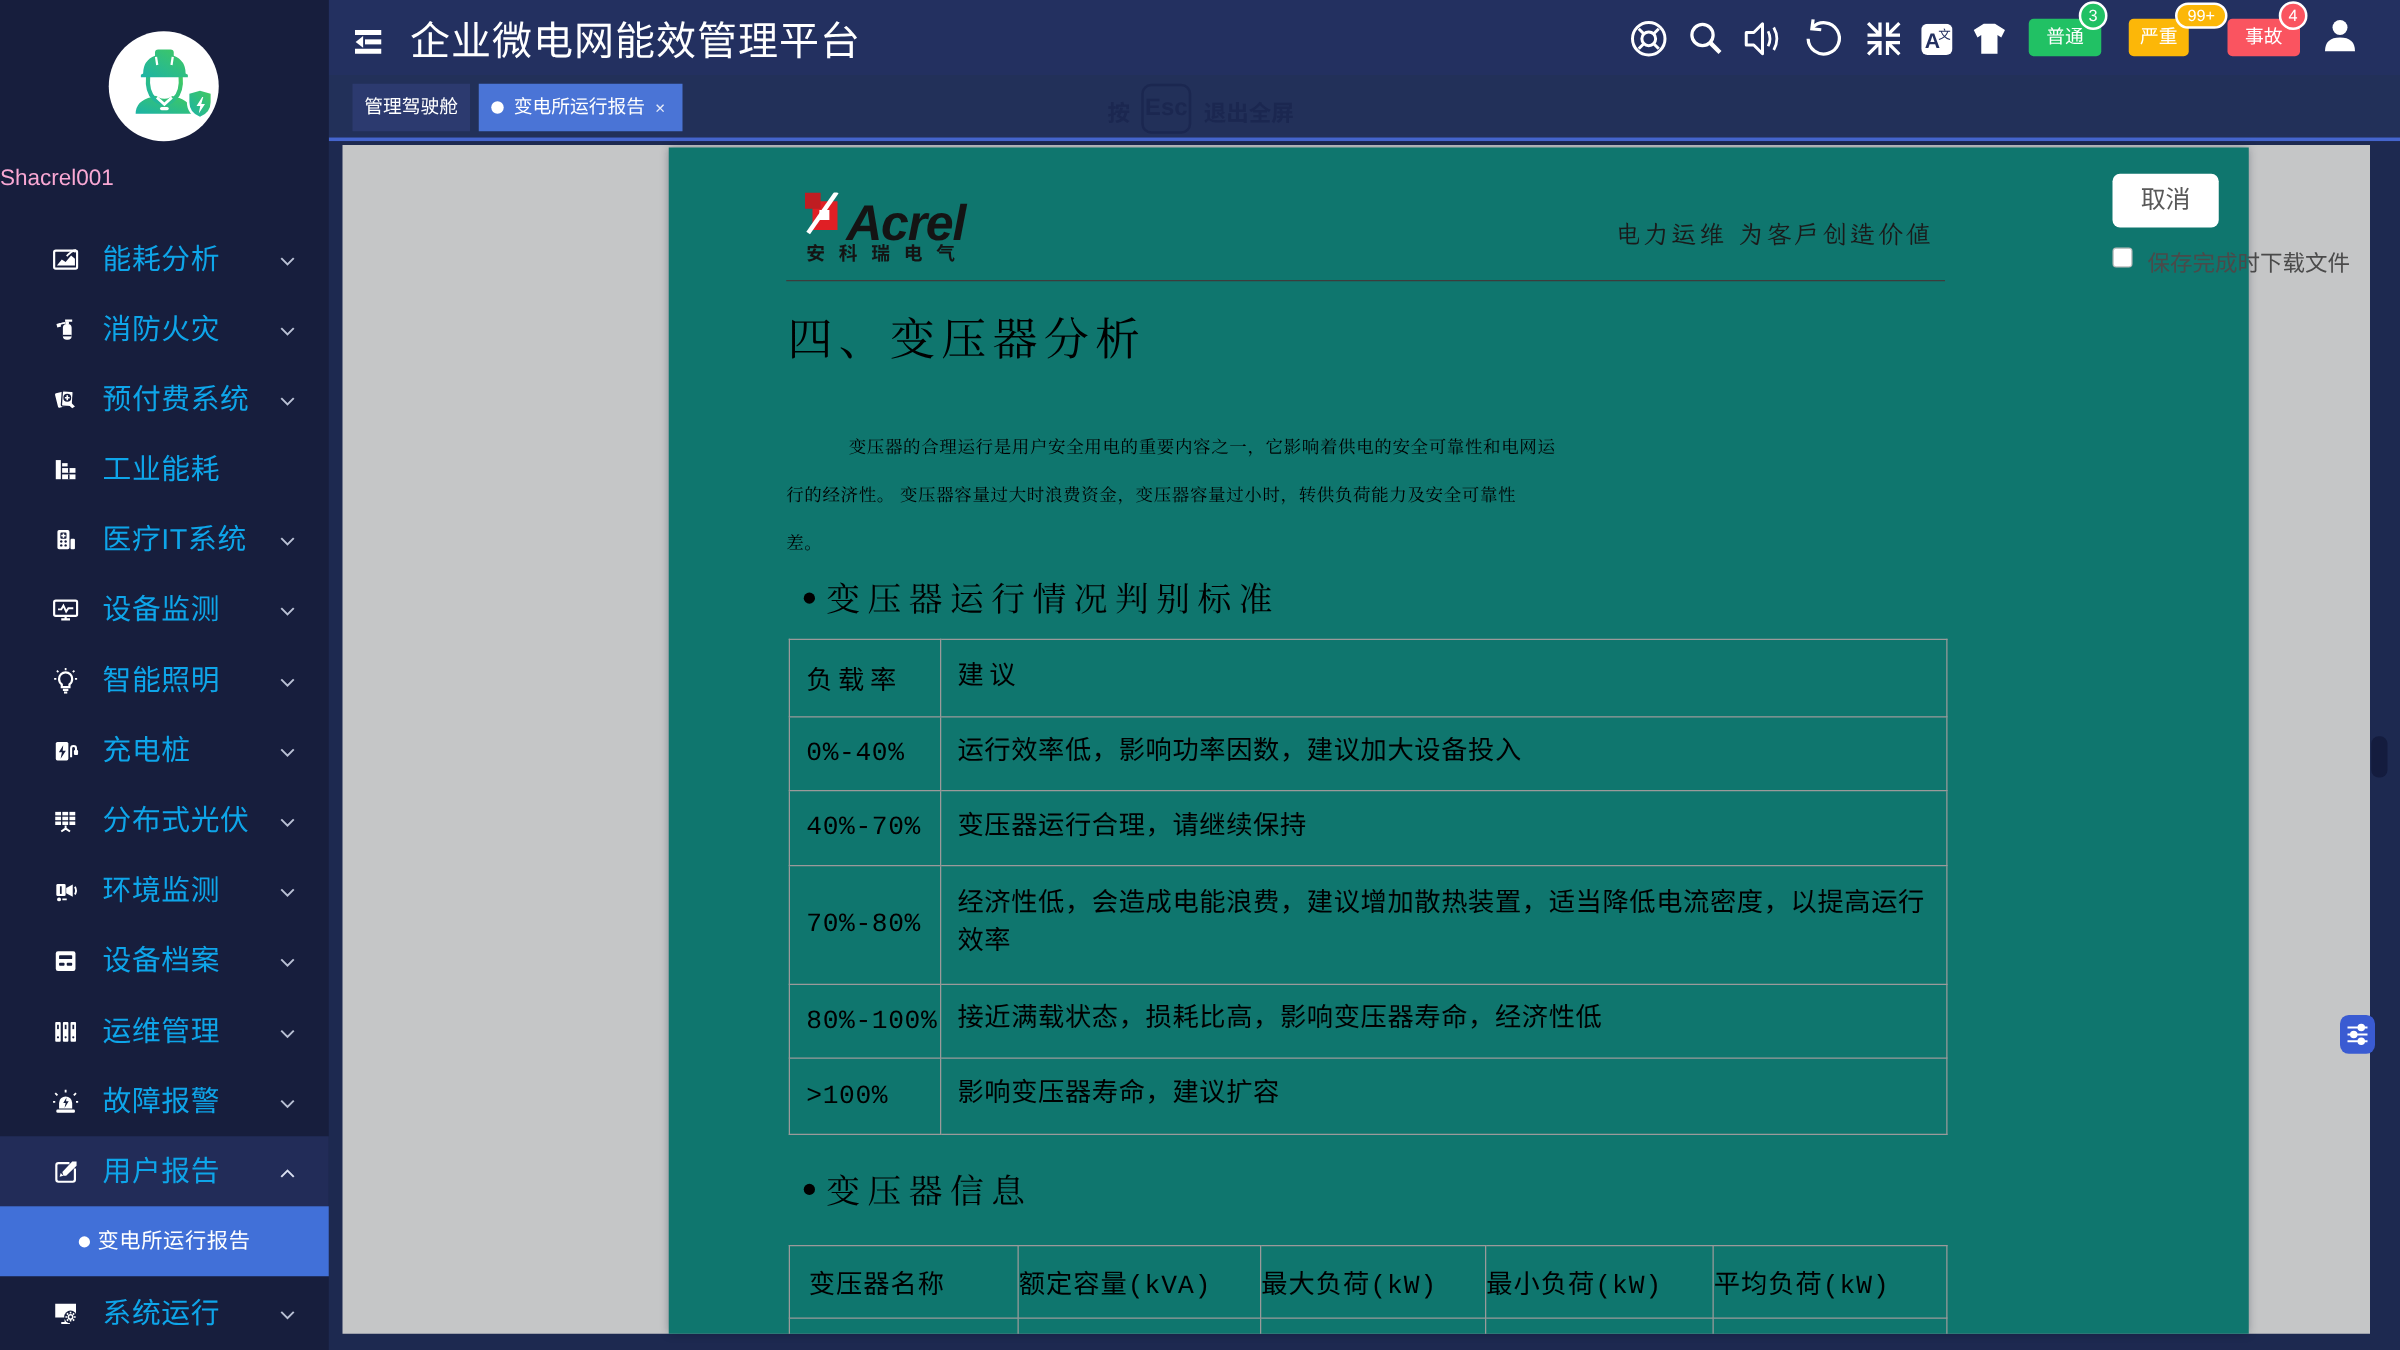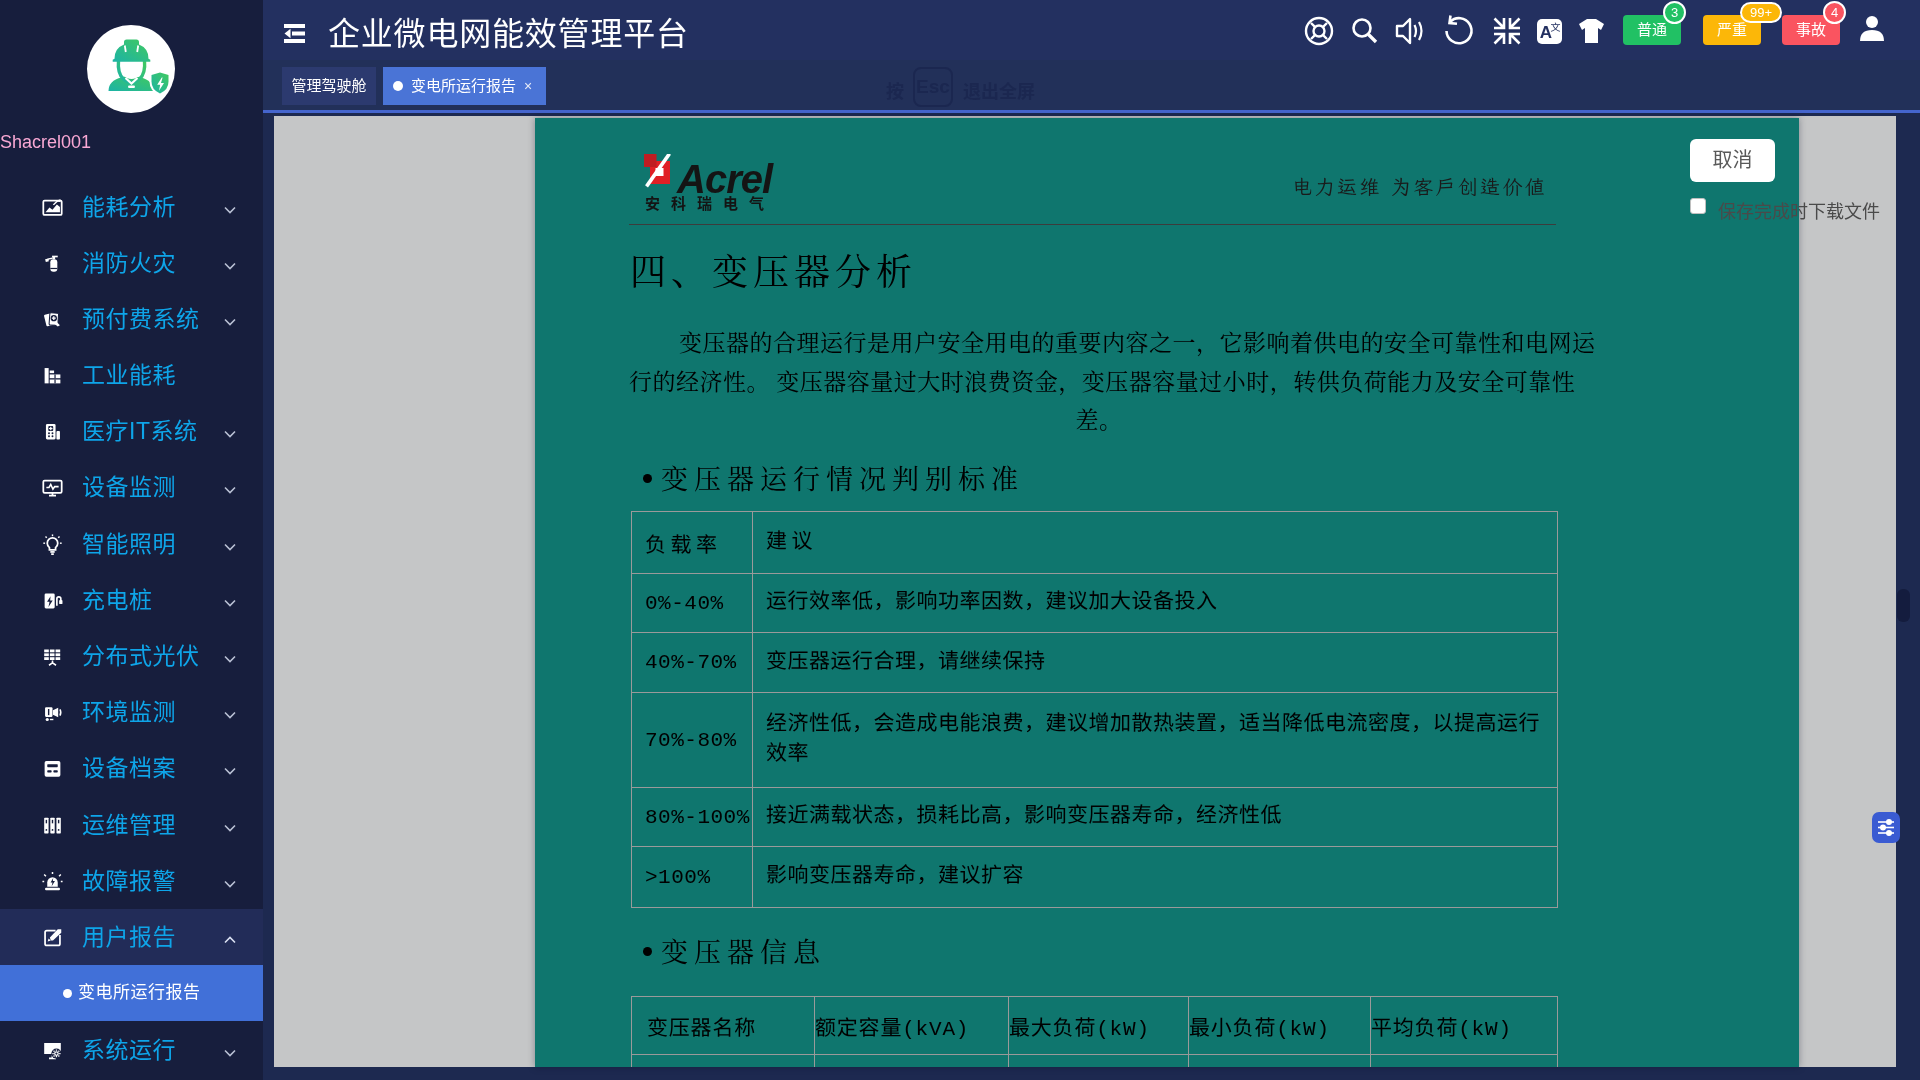--- a/index.html
+++ b/index.html
@@ -34,21 +34,21 @@
 #escband{position:absolute;left:600px;top:0px;width:460px;height:50px;color:#1b2750;}
 #blueline{position:absolute;left:263px;top:110px;width:1657px;height:3px;background:#4565cd;}
 
 #main{position:absolute;left:263px;top:113px;width:1657px;height:967px;background:#1d2950;}
 #gray{position:absolute;left:11px;top:3px;width:1622px;height:951px;background:#c5c6c7;}
 #page{position:absolute;left:272px;top:5px;width:1264px;height:949px;background:#0f766e;overflow:hidden;box-shadow:0 0 7px rgba(10,15,35,0.35);font-family:"Liberation Serif","Noto Serif CJK SC",serif;color:#000;}
 
 #slogan{position:absolute;left:0;top:55px;width:1012px;text-align:right;font-family:"LXGW WenKai TC","Noto Serif CJK SC",serif;font-size:20px;letter-spacing:2.3px;color:#1a1a1a;white-space:nowrap;padding-left:20px;}
 #dochr{position:absolute;left:94px;top:106px;width:927px;height:1px;background:#3c3c3c;}
 #dtitle{position:absolute;left:95px;top:126px;font-size:36px;letter-spacing:5px;white-space:nowrap;}
-#dpara{position:absolute;left:94px;top:207px;width:940px;font-size:23px;letter-spacing:0.5px;line-height:38.5px;white-space:nowrap;text-align:center;}
+#dpara{position:absolute;left:94px;top:222px;width:940px;font-size:14px;letter-spacing:0.5px;line-height:38.5px;white-space:nowrap;}
 .bullhead{position:absolute;left:108px;font-weight:normal;font-size:27px;letter-spacing:6px;white-space:nowrap;}
 .bullhead .bd{display:inline-block;width:9px;height:9px;border-radius:50%;background:#000;vertical-align:6px;margin-right:9px;}
 table.dt{position:absolute;left:96px;border-collapse:collapse;table-layout:fixed;font-family:Liberation Mono, monospace;}
 table.dt td{border:1px solid #9a9a9a;font-size:21px;letter-spacing:0.5px;padding:0;vertical-align:middle;}
 table.dt tr.hd td{letter-spacing:4.5px;}
 #t2 td{letter-spacing:0.8px;padding-left:0;}
 #t2 td.f{padding-left:15px;}
 table.dt td.c1{padding-left:13px;}
 table.dt td.c2{padding-left:13px;line-height:30px;}
 
@@ -346,21 +346,21 @@
   <svg class="hic" style="left:1274px;top:19px" width="25" height="25" viewBox="0 0 25 25">
         <rect x="0" y="0" width="25" height="25" rx="5" fill="#fff"></rect>
         <text x="9" y="19" font-size="17" font-weight="bold" fill="#233060" text-anchor="middle" font-family="Liberation Sans">A</text>
         <text x="18.5" y="12" font-size="10" fill="#233060" text-anchor="middle" font-family="Liberation Sans">文</text>
       </svg>
   <svg class="hic" style="left:1315px;top:18px" width="27" height="26" viewBox="0 0 27 26">
         <path d="M9 1 h9 l8 5 -3 6 -3 -2 v15 h-13 v-15 l-3 2 -3 -6z" fill="#fff"></path>
       </svg>
   <div class="bbtn" style="left:1360px;width:58px;background:#21c164;">普通</div>
   <div class="bdg" style="left:1400px;top:1px;width:23px;height:23px;border-radius:50%;background:#21c164;line-height:19px;">3</div>
-  <div class="bbtn" style="left:1440px;width:58px;background:#fcb708;">严重</div>
+  <div class="bbtn" style="left:1440px;width:48px;background:#fcb708;">严重</div>
   <div class="bdg" style="left:1477px;top:2px;width:42px;height:21px;border-radius:11px;background:#fcb708;line-height:17px;">99+</div>
   <div class="bbtn" style="left:1519px;width:58px;background:#fa5460;">事故</div>
   <div class="bdg" style="left:1560px;top:1px;width:23px;height:23px;border-radius:50%;background:#fa5460;line-height:19px;">4</div>
   <svg class="hic" style="left:1595px;top:13px" width="28" height="30" viewBox="0 0 28 30">
         <circle cx="14" cy="9" r="6" fill="#fff"></circle>
         <path d="M2 28 q0 -11 12 -11 q12 0 12 11z" fill="#fff"></path>
       </svg>
   </div>
 </div>
 

